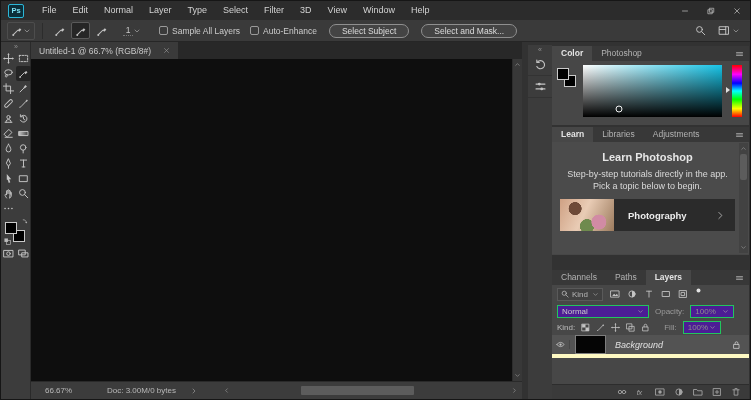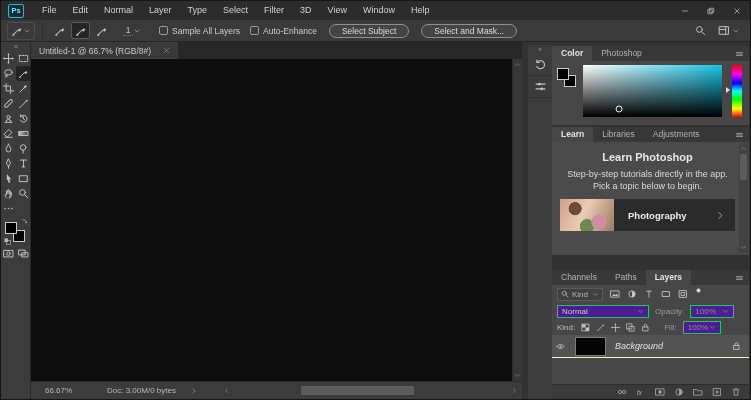--- a/index.html
+++ b/index.html
@@ -124,21 +124,21 @@
   .fdot{width:7px;height:7px;color:#e3e3e3;align-self:flex-start;margin-top:2px}
   .blendrow{height:16px;gap:6px}
   .selbox{display:flex;align-items:center;justify-content:space-between;height:13px;border:1px solid #22c55e;background:#4c1d95;padding:0 4px;font-size:8px;color:#c9c9c9}
   .blendsel{width:92px}
   .dimlabel{font-size:8px;color:#9a9a9a}
   .valbox{width:44px;color:#8d8d8d}
   .lockrow{height:16px;gap:6px}
   .lockicons{display:flex;align-items:center;gap:6px}
   .lockicons .ic{width:9px;height:9px}
   .layerlist{flex:1;background:#474747;overflow:hidden}
-  .layerrow{height:23px;background:#535353;border-bottom:1px solid #fef9c3;display:flex;align-items:center}
+  .layerrow{height:23px;background:#535353;border-bottom:4px solid #fef9c3;display:flex;align-items:center}
   .eyecell{width:18px;display:flex;justify-content:center;border-right:1px solid #464646}
   .eyecell .ic{width:11px;height:9px}
   .lthumbnail{width:31px;height:19px;background:#050505;border:1px solid #7d7d7d;margin-left:5px}
   .lname{font-size:9px;font-style:italic;color:#e0e0e0;padding-left:9px;flex:1}
   .llock{width:9px;height:10px;color:#cfcfcf;margin-right:8px}
   .layersfooter{height:15px;background:#3a3a3a;border-top:1px solid #2d2d2d;display:flex;align-items:center;justify-content:flex-end;gap:9px;padding-right:8px}
   .layersfooter .ic{width:10px;height:10px;color:#a3a3a3}
 </style>
 </head>
 <body>

